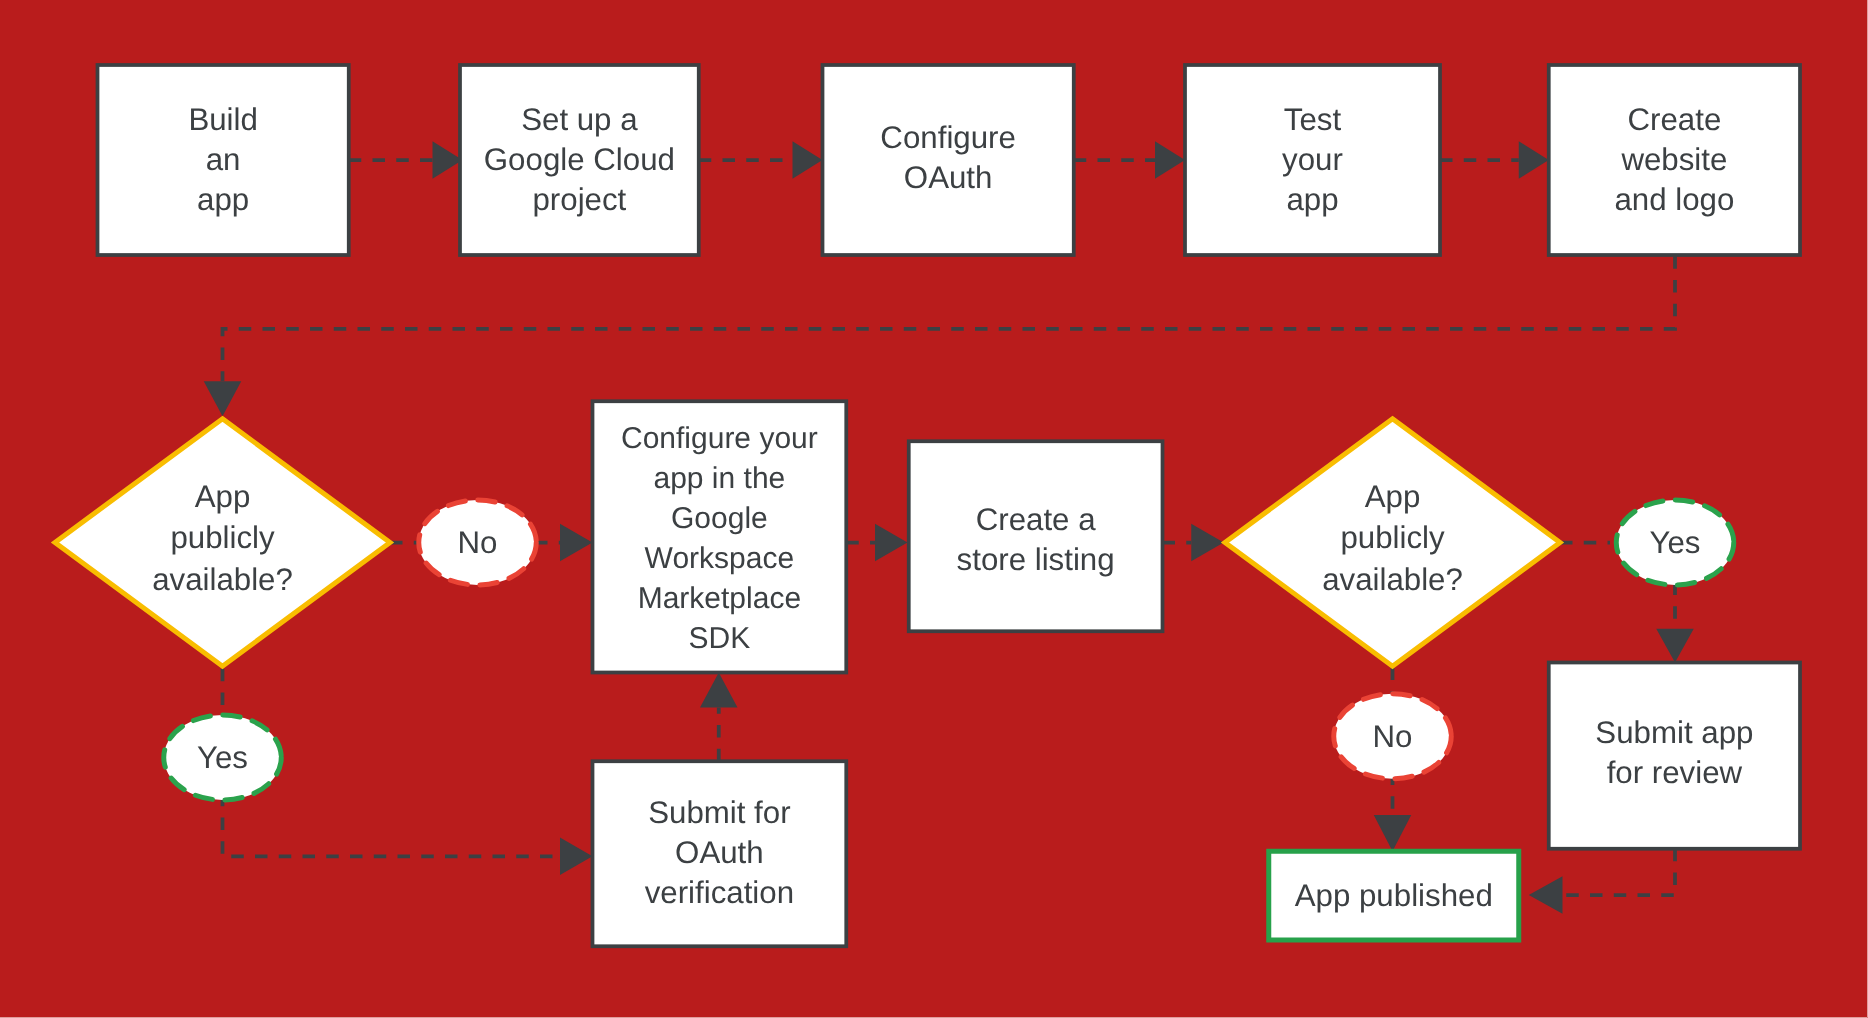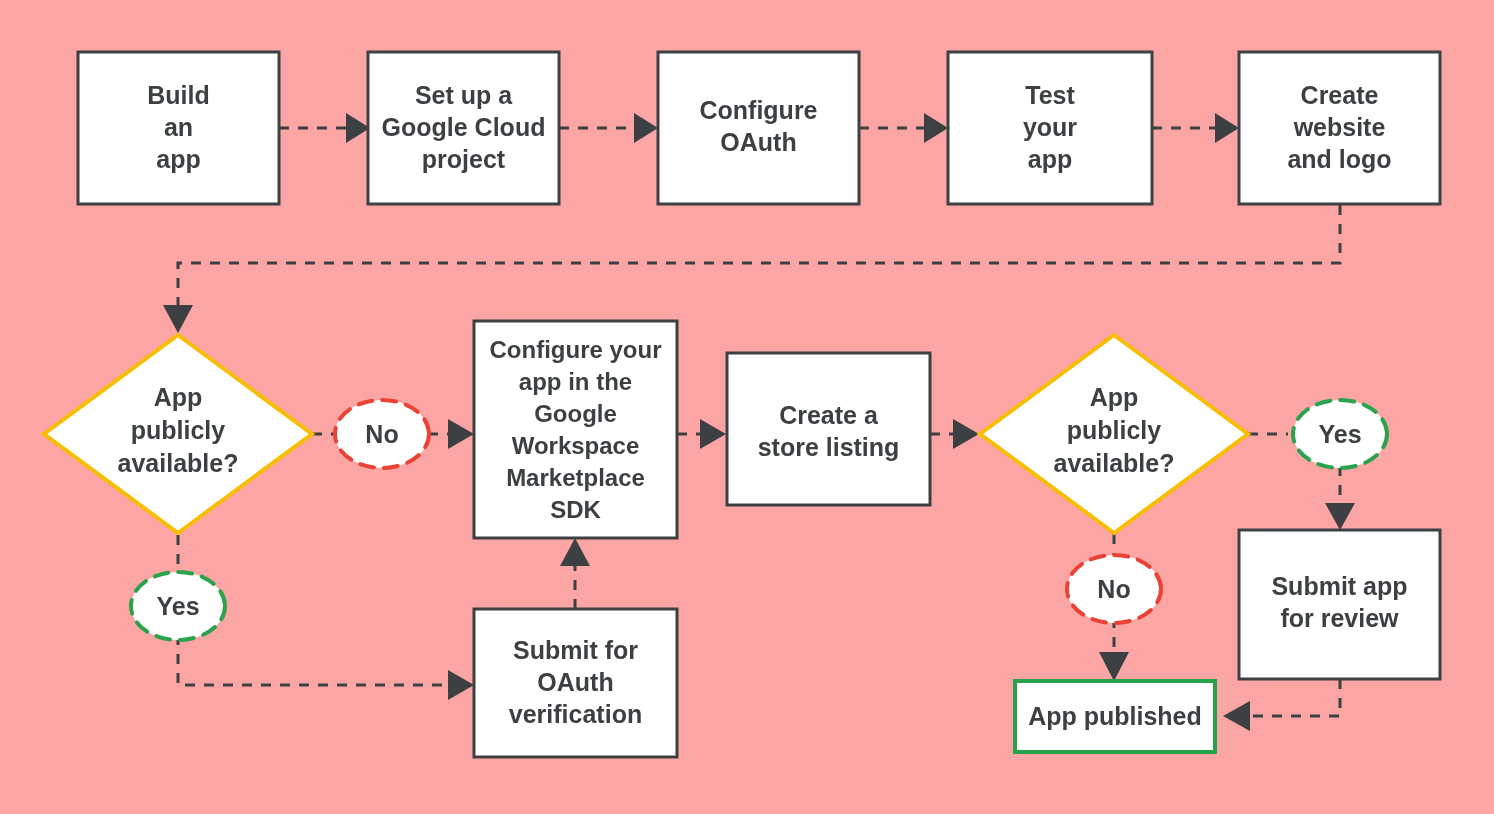--- a/index.html
+++ b/index.html
@@ -10,22 +10,21 @@
   body {
     width: 1494px;
     height: 814px;
     font-family: "Liberation Sans", sans-serif;
     overflow: hidden;
   }
   #flow-root {
     position: relative;
     width: 1494px;
     height: 814px;
-    background: #fca5a5;
-    font-weight: bold;
+    background: #b91c1c;
   }
   svg#flow-svg {
     position: absolute;
     inset: 0;
     width: 1494px;
     height: 814px;
     display: block;
   }
   .node-rect {
     fill: #ffffff;

